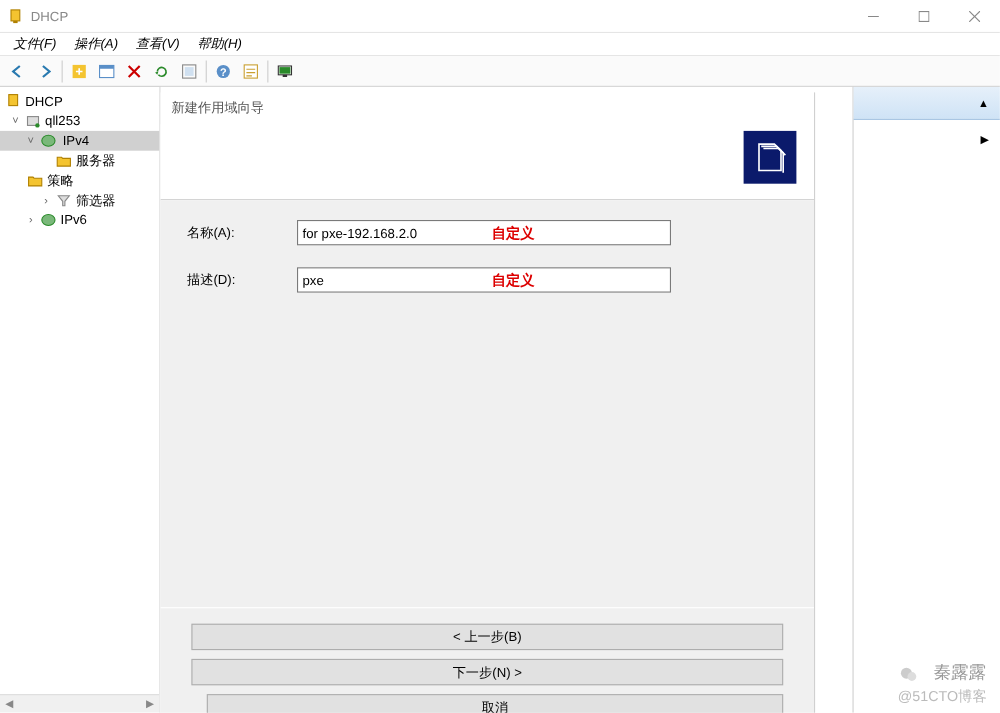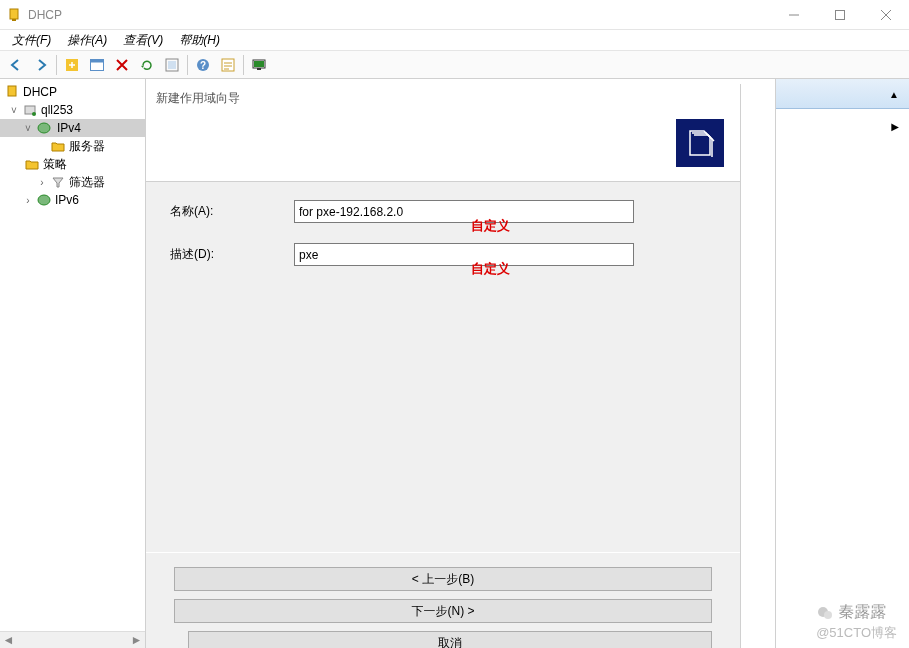--- a/index.html
+++ b/index.html
@@ -44,28 +44,28 @@
     .wiz-header { display: flex; background: #fff; border-bottom: 1px solid #d0d0d0; padding: 6px 10px 14px 24px; }
     .wiz-header-text { flex: 1; }
     .wiz-header-text h4 { font-size: 12px; font-weight: bold; margin-bottom: 4px; }
     .wiz-header-text p { font-size: 12px; padding-left: 16px; }
     .wiz-header-icon { width: 48px; height: 48px; background: #0b1a6b; display: flex; align-items: center; justify-content: center; margin-right: 6px; }
     .wiz-body { background: #f0f0f0; padding: 18px 24px; min-height: 370px; }
     .wiz-instr { font-size: 12px; margin-bottom: 24px; }
     .form-row { display: flex; align-items: center; margin-bottom: 20px; }
     .form-label { width: 100px; font-size: 12px; }
     .form-input { width: 340px; height: 23px; border: 1px solid #7a7a7a; padding: 2px 4px; font-size: 12px; background: #fff; position: relative; }
-    .custom-tag { position: absolute; left: 177px; top: 17px; color: #d00; font-size: 13px; font-weight: bold; }
-    .input-wrap { position: relative; margin-left: 24px; }
+    .custom-tag { position: absolute; left: 177px; top: 3px; color: #d00; font-size: 13px; font-weight: bold; }
+    .input-wrap { position: relative; }
     .wiz-footer { background: #f0f0f0; padding: 14px 28px; display: flex; justify-content: flex-end; gap: 8px; border-top: 1px solid #fff; flex-direction: column; }
     .wiz-btn { min-width: 88px; height: 24px; border: 1px solid #adadad; background: #e1e1e1; font-size: 12px; cursor: pointer; padding: 0 10px; }
     .wiz-btn.cancel { margin-left: 14px; }
     
     .watermark { position: absolute; bottom: 6px; right: 12px; text-align: right; color: #bbb; font-size: 13px; line-height: 1.4; }
-    .wm-top { color: #999; font-size: 16px; display: flex; align-items: center; justify-content: flex-start; gap: 4px; }
+    .wm-top { color: #999; font-size: 16px; display: flex; align-items: center; justify-content: center; gap: 14px; }
     
     svg { display: block; }
   </style>
 </head>
 <body>
 
 <div class="titlebar">
   <span class="titlebar-icon">
     <svg width="14" height="14" viewBox="0 0 14 14">
         <rect x="3" y="1" width="8" height="10" fill="#f4c430" stroke="#b08000"></rect>

